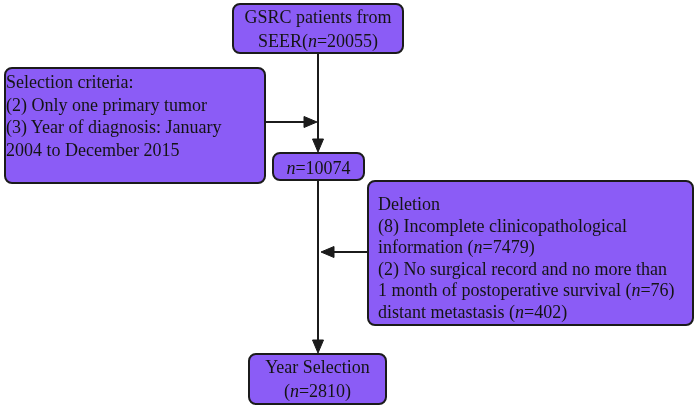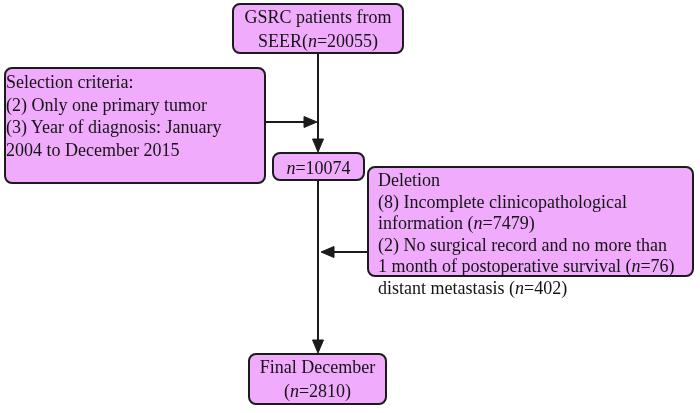--- a/index.html
+++ b/index.html
@@ -14,38 +14,38 @@
     overflow: hidden;
   }
   .arrow-layer {
     position: absolute;
     left: 0; top: 0;
     width: 700px; height: 413px;
     pointer-events: none;
   }
   .box {
     position: absolute;
-    background: #f0abfc;
+    background: #8b5cf6;
     border: 2px solid #1b1b1b;
     border-radius: 8px;
     font-size: 18px;
     line-height: 22.5px;
   }
   .box .ln { white-space: nowrap; }
   .centered {
     display: flex;
     flex-direction: column;
     align-items: center;
     justify-content: center;
     text-align: center;
   }
   .box-source   { left: 232px; top: 3px;   width: 172px; height: 51px; line-height: 24px; }
   .box-criteria { left: 4px;   top: 67px;  width: 262px; height: 117px; padding: 2px 0; }
   .box-count    { left: 272px; top: 152px; width: 93px;  height: 29px; justify-content: flex-end; }
-  .box-deletion { left: 367px; top: 166px; width: 327px; height: 111px; padding: 2px 9px; line-height: 21.5px; }
+  .box-deletion { left: 367px; top: 180px; width: 327px; height: 146px; padding: 12px 9px; line-height: 21.5px; }
   .box-final    { left: 248px; top: 353px; width: 139px; height: 52px; line-height: 24px; }
   .it { font-style: italic; }
   line, polygon { stroke: #1b1b1b; }
 </style>
 </head>
 <body>
 
 <div class="canvas">
 
   <svg class="arrow-layer" viewBox="0 0 700 413">
@@ -86,17 +86,17 @@
   <div class="box box-deletion">
     <div class="ln">Deletion</div>
     <div class="ln">(8) Incomplete clinicopathological</div>
     <div class="ln"><span>information (</span><span class="it">n</span><span>=7479)</span></div>
     <div class="ln">(2) No surgical record and no more than</div>
     <div class="ln"><span>1 month of postoperative survival (</span><span class="it">n</span><span>=76)</span></div>
     <div class="ln"><span>distant metastasis (</span><span class="it">n</span><span>=402)</span></div>
   </div>
 
   <div class="box box-final centered">
-    <div class="ln">Final December</div>
+    <div class="ln">Year Selection</div>
     <div class="ln"><span>(</span><span class="it">n</span><span>=2810)</span></div>
   </div>
 
 </div>
 
 </body></html>

